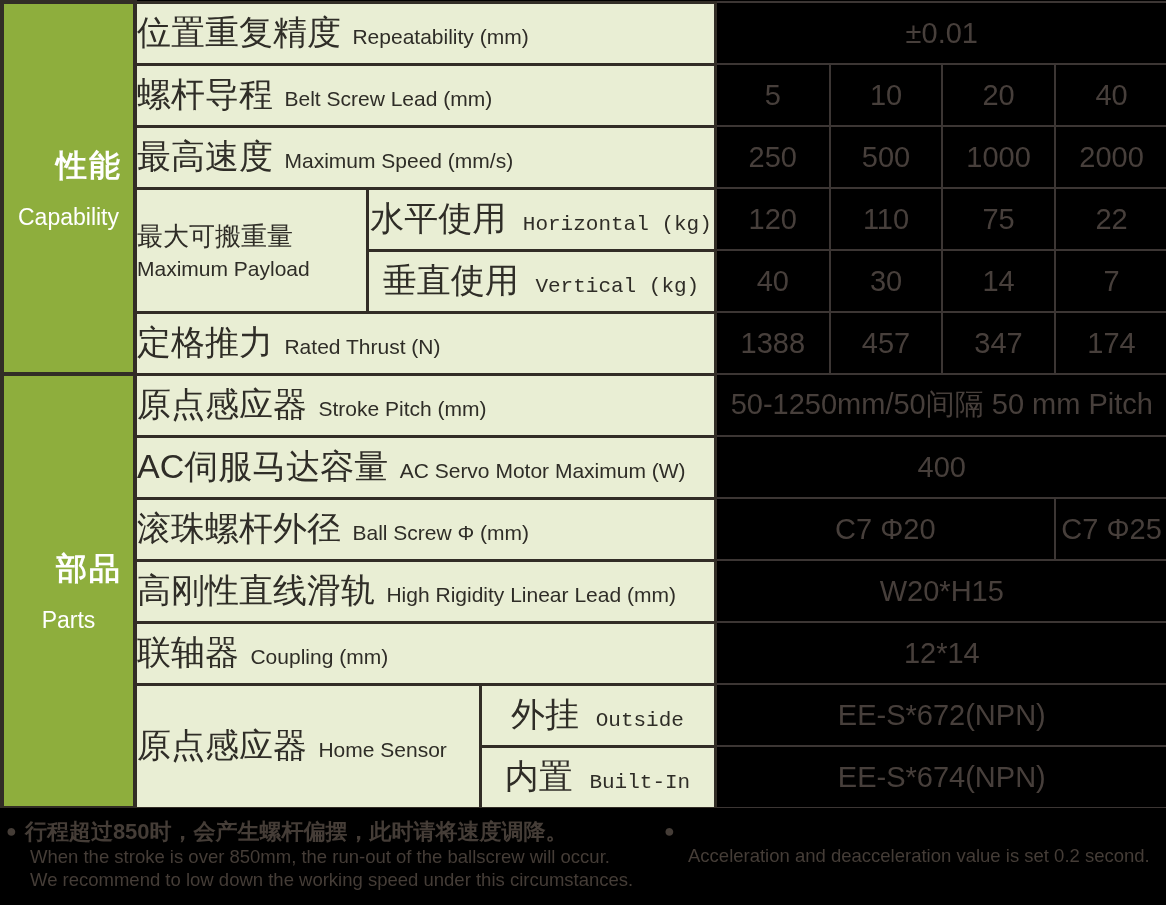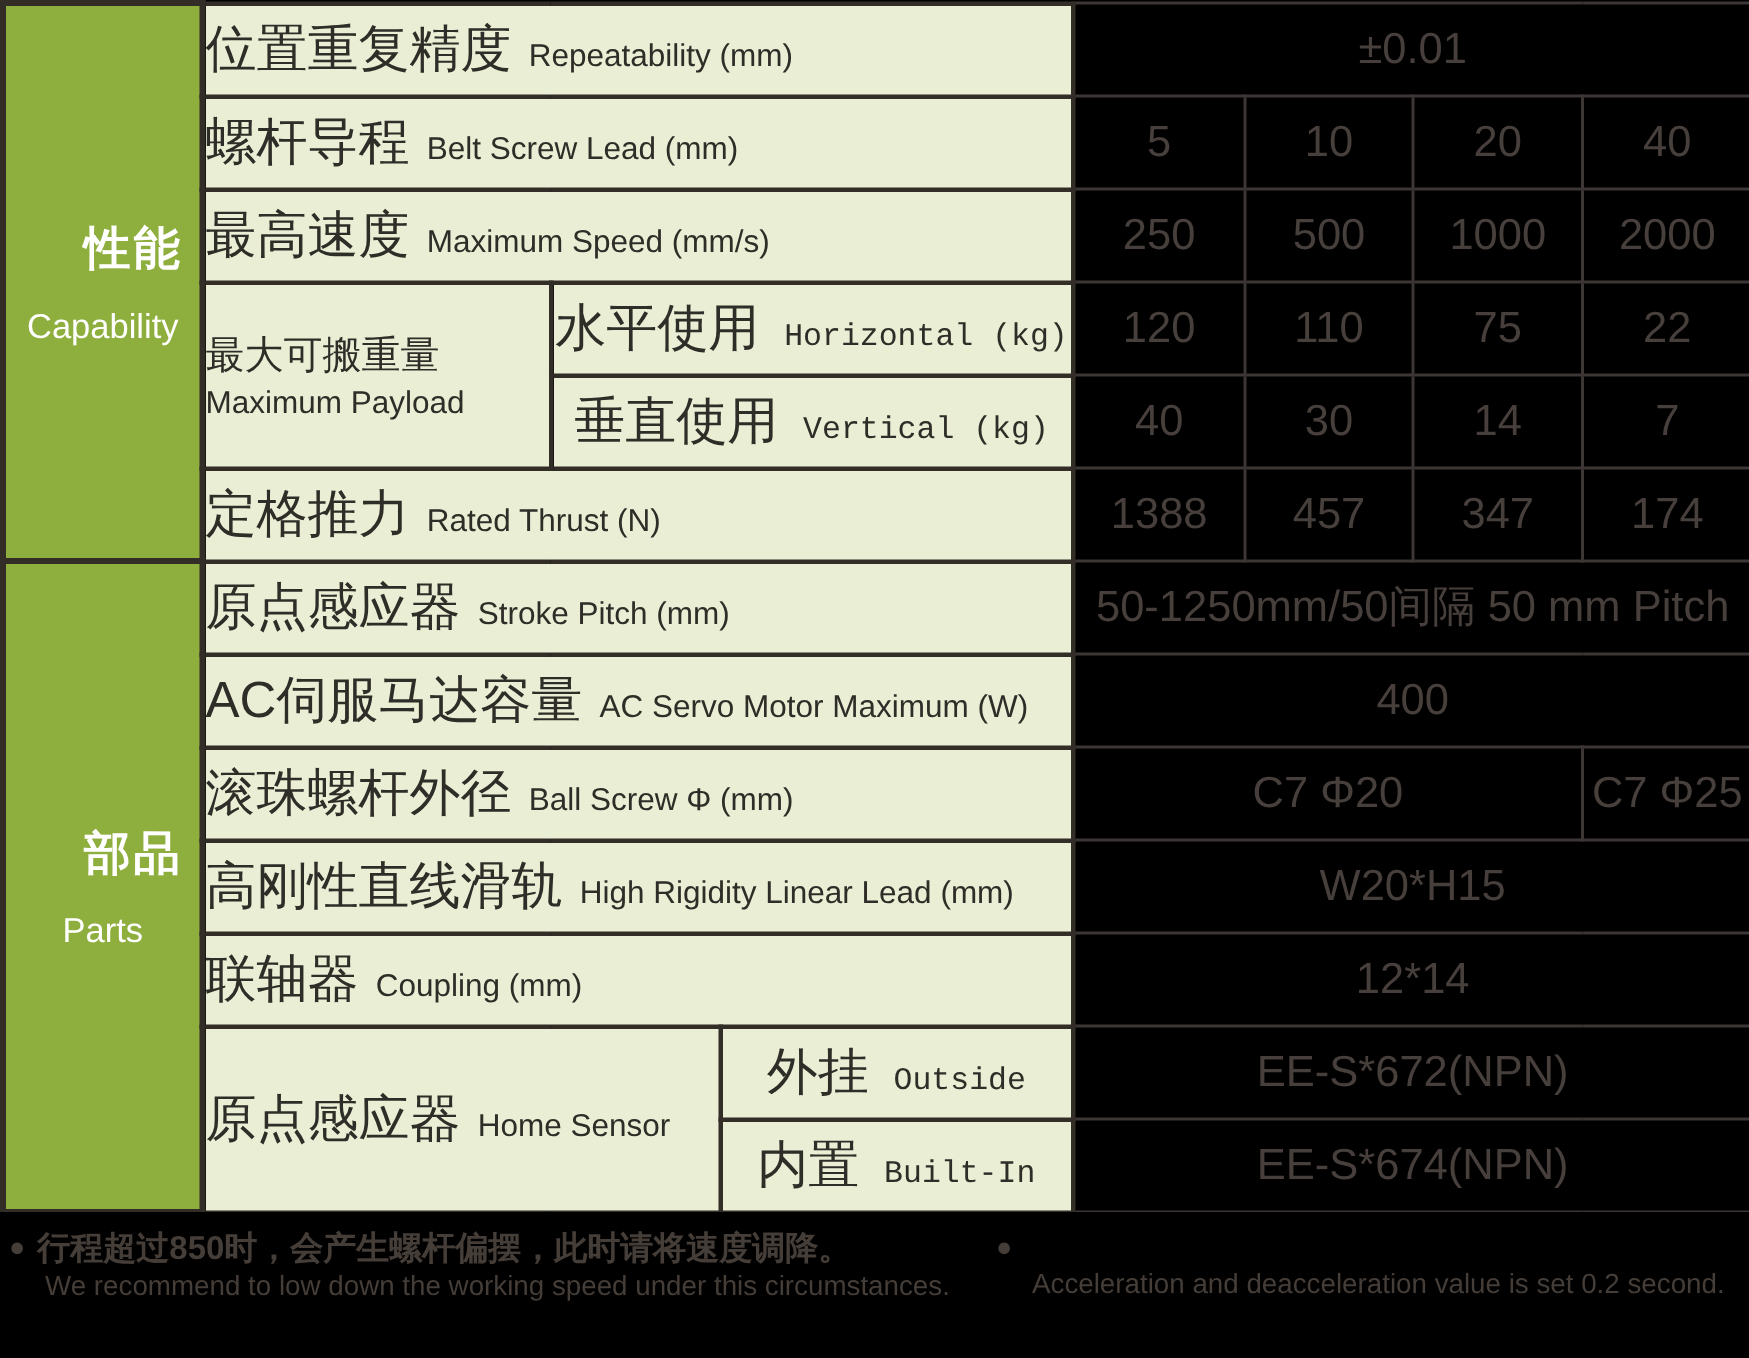--- a/index.html
+++ b/index.html
@@ -226,20 +226,21 @@
     </tr>
   </tbody>
     </table>
 
   <div class="footer">
     <div class="note note-left">
       <div class="head">
         <span class="bullet">●</span>
         <span class="zh-line">行程超过850时，会产生螺杆偏摆，此时请将速度调降。</span>
       </div>
+      <div class="en-line">When the stroke is over 850mm, the run-out of the ballscrew will occur.</div>
       <div class="en-line">We recommend to low down the working speed under this circumstances.</div>
     </div>
     <div class="note note-right">
       <div class="head">
         <span class="bullet">●</span>
       </div>
       <div class="en-line">Acceleration and deacceleration value is set 0.2 second.</div>
     </div>
   </div>
 

